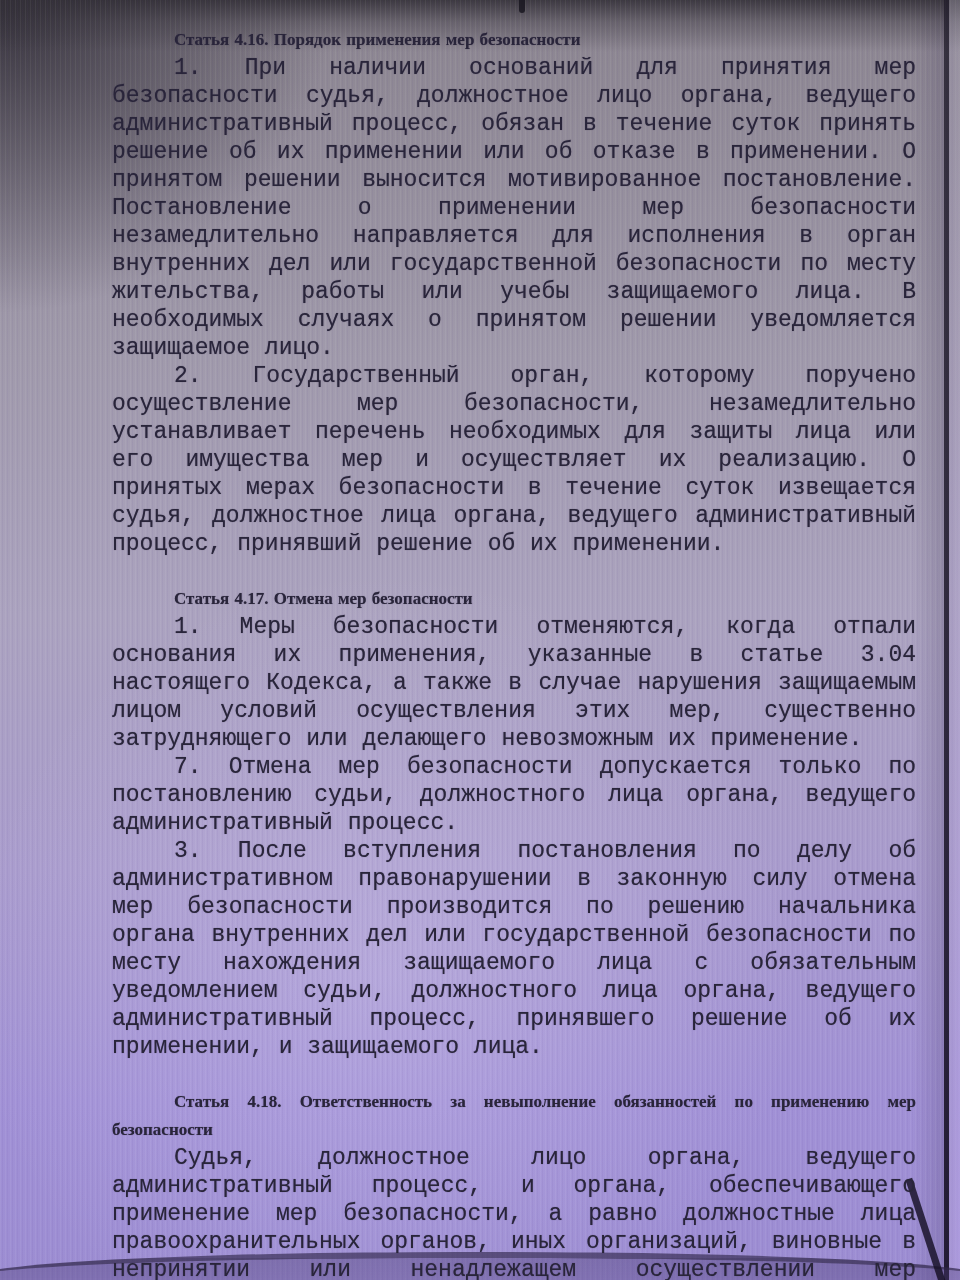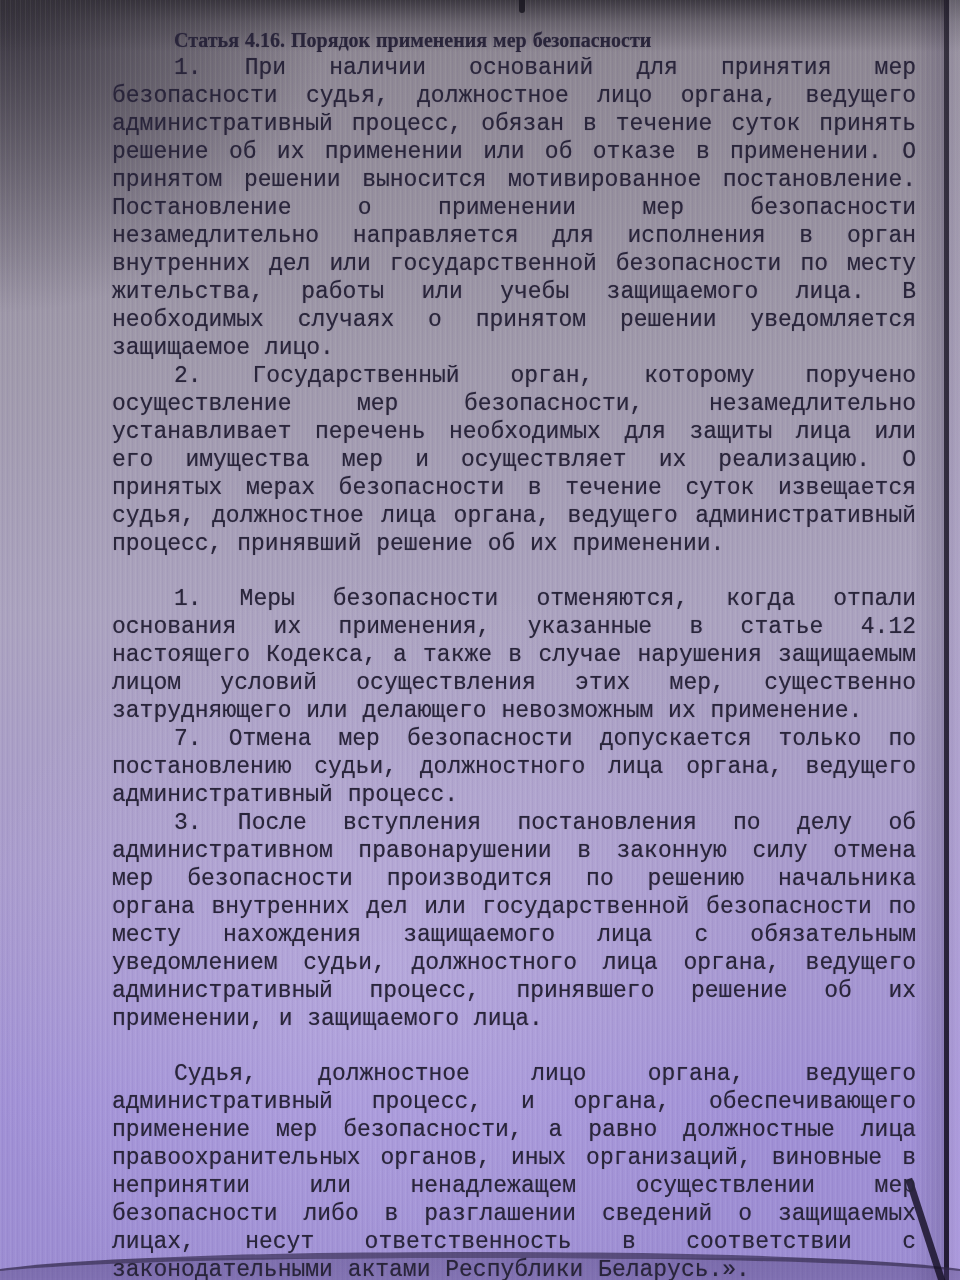--- a/index.html
+++ b/index.html
@@ -97,21 +97,21 @@
     text-align: justify;
     text-shadow: 0 0 1px rgba(45,38,70,0.55);
     word-spacing: 1px;
   }
 
   .article { margin: 0; }
   .article + .article { margin-top: 27px; }
 
   .article h2 {
     margin: 0;
-    font-size: 20px;
+    font-size: 17px;
     line-height: 28px;
     font-weight: bold;
     text-indent: 62px;
     text-align: justify;
   }
 
   .article p {
     margin: 0;
     text-indent: 62px;
     font-family: Liberation Mono, monospace;
@@ -130,23 +130,25 @@
 
   <article class="doc">
 
     <section class="article">
       <h2>Статья 4.16. Порядок применения мер безопасности</h2>
       <p>1. При наличии оснований для принятия мер безопасности судья, должностное лицо органа, ведущего административный процесс, обязан в течение суток принять решение об их применении или об отказе в применении. О принятом решении выносится мотивированное постановление. Постановление о применении мер безопасности незамедлительно направляется для исполнения в орган внутренних дел или государственной безопасности по месту жительства, работы или учебы защищаемого лица. В необходимых случаях о принятом решении уведомляется защищаемое лицо.</p>
       <p>2. Государственный орган, которому поручено осуществление мер безопасности, незамедлительно устанавливает перечень необходимых для защиты лица или его имущества мер и осуществляет их реализацию. О принятых мерах безопасности в течение суток извещается судья, должностное лица органа, ведущего административный процесс, принявший решение об их применении.</p>
     </section>
 
     <section class="article">
-      <p>1. Меры безопасности отменяются, когда отпали основания их применения, указанные в статье 4.12 настоящего Кодекса, а также в случае нарушения защищаемым лицом условий осуществления этих мер, существенно затрудняющего или делающего невозможным их применение.</p>
+      <h2>Статья 4.17. Отмена мер безопасности</h2>
+      <p>1. Меры безопасности отменяются, когда отпали основания их применения, указанные в статье 3.04 настоящего Кодекса, а также в случае нарушения защищаемым лицом условий осуществления этих мер, существенно затрудняющего или делающего невозможным их применение.</p>
       <p>7. Отмена мер безопасности допускается только по постановлению судьи, должностного лица органа, ведущего административный процесс.</p>
       <p>3. После вступления постановления по делу об административном правонарушении в законную силу отмена мер безопасности производится по решению начальника органа внутренних дел или государственной безопасности по месту нахождения защищаемого лица с обязательным уведомлением судьи, должностного лица органа, ведущего административный процесс, принявшего решение об их применении, и защищаемого лица.</p>
     </section>
 
     <section class="article">
+      <h2>Статья 4.18. Ответственность за невыполнение обязанностей по применению мер безопасности</h2>
       <p>Судья, должностное лицо органа, ведущего административный процесс, и органа, обеспечивающего применение мер безопасности, а равно должностные лица правоохранительных органов, иных организаций, виновные в непринятии или ненадлежащем осуществлении мер безопасности либо в разглашении сведений о защищаемых лицах, несут ответственность в соответствии с законодательными актами Республики Беларусь.».</p>
     </section>
 
   </article>
 </div>
 
 </body></html>

